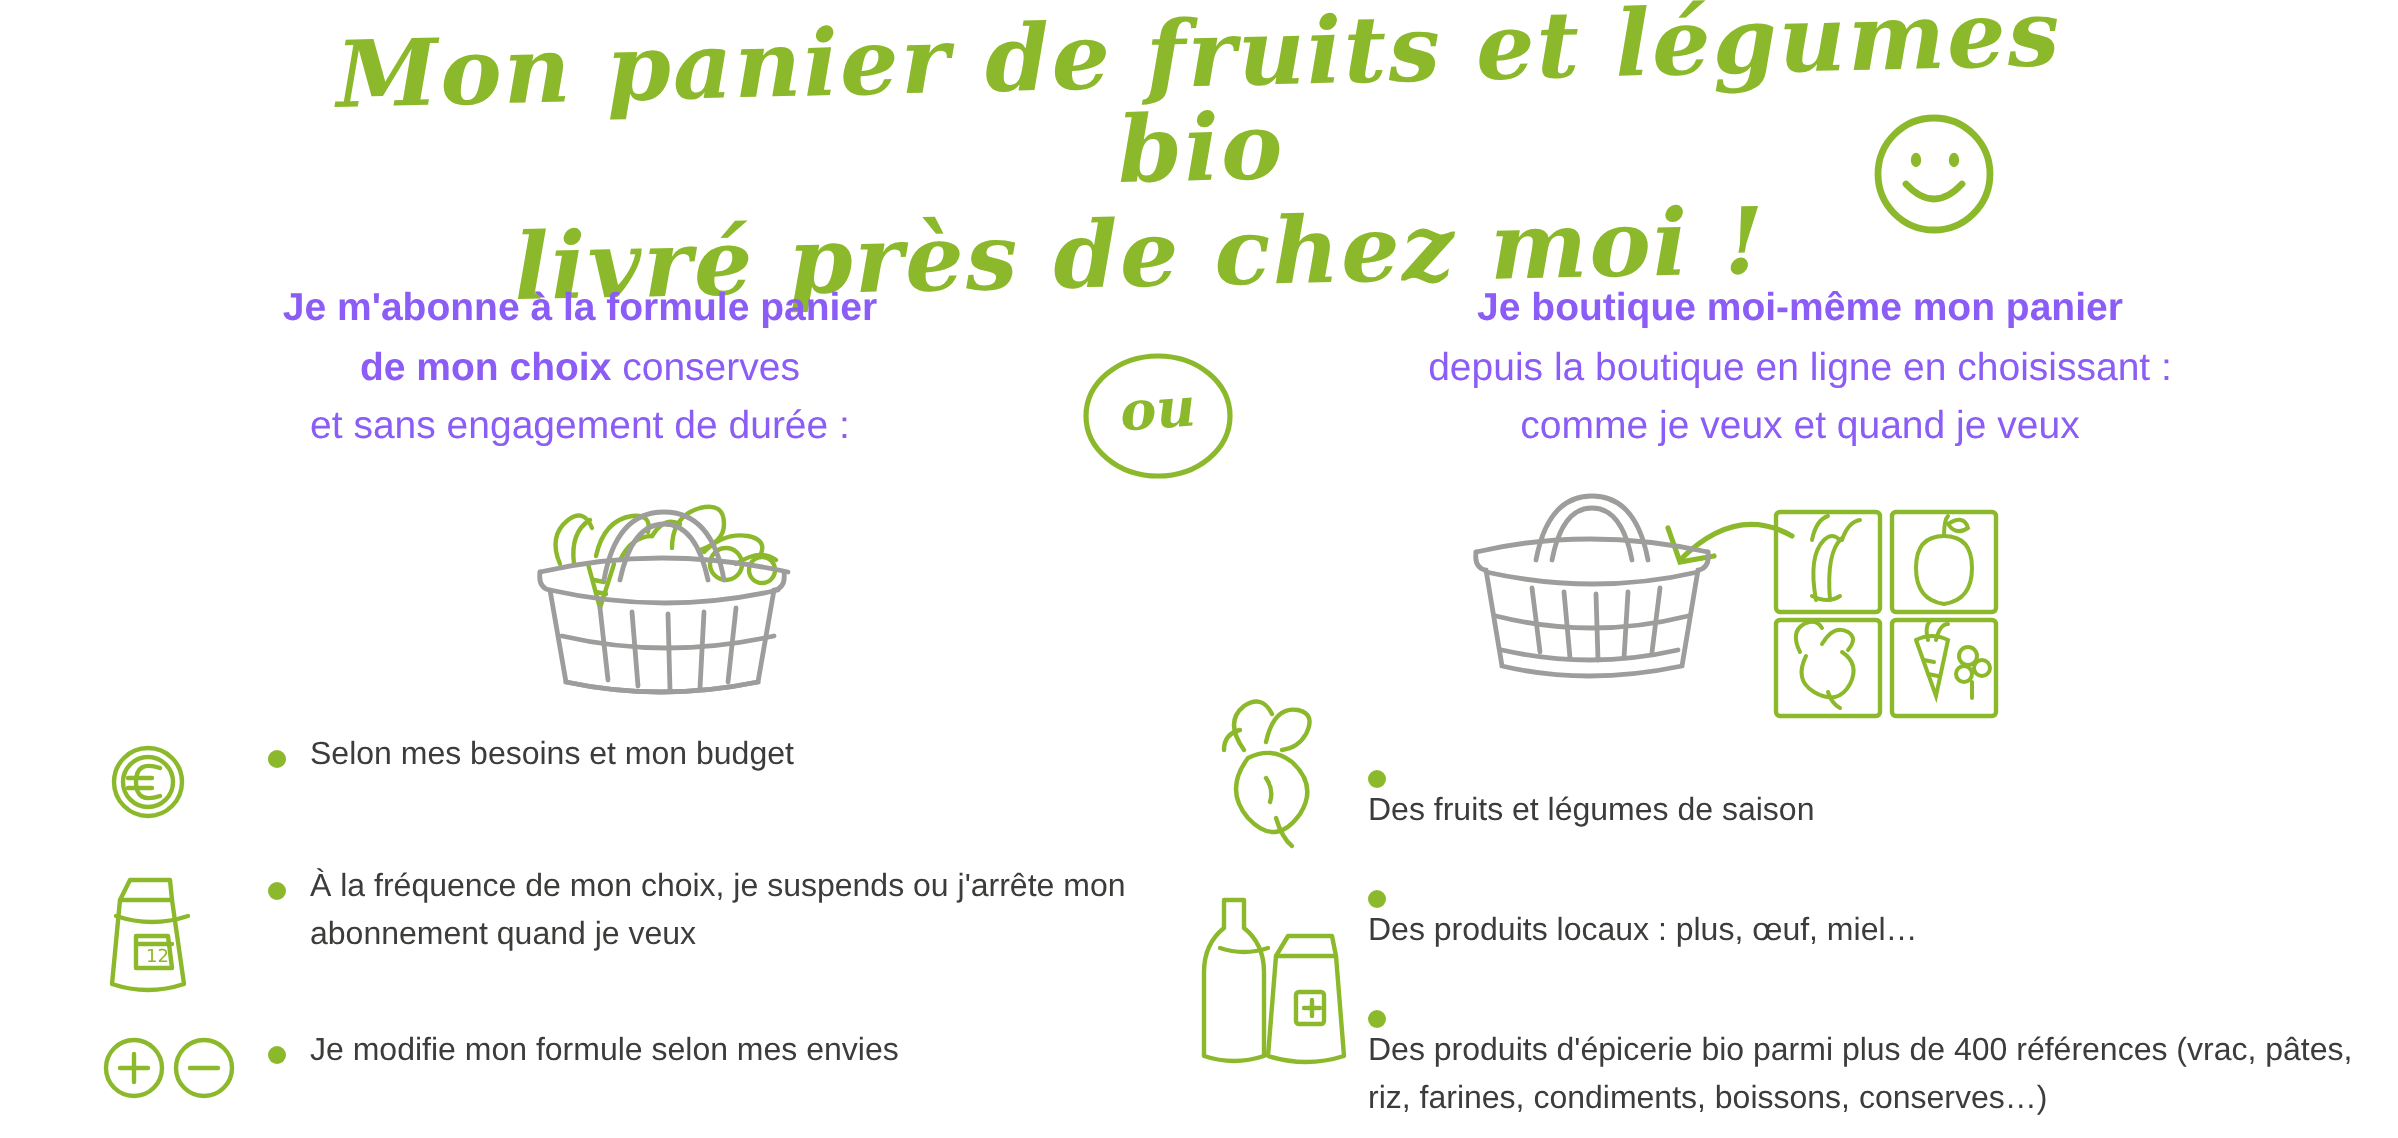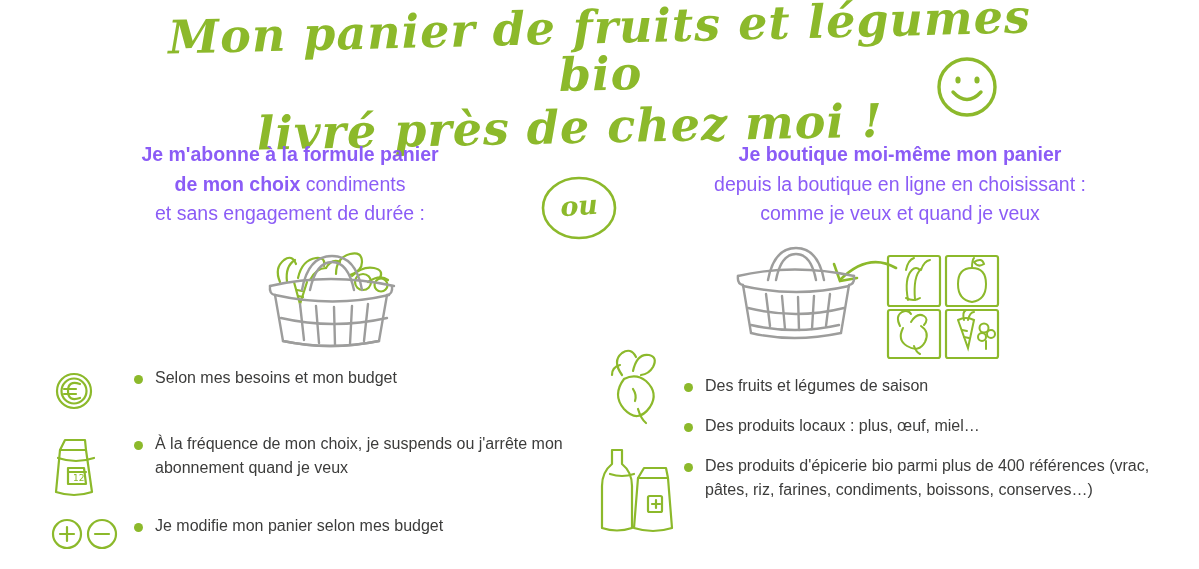--- a/index.html
+++ b/index.html
@@ -142,21 +142,21 @@
     background: #8cb92b;
     margin-top: 9px;
     margin-right: 12px;
     flex: 0 0 auto;
   }
   .row .txt {
     font-size: 16px;
     line-height: 1.5;
     color: #3c3c3b;
   }
-  .list-right .row { margin-bottom: 16px; }
+  .list-right .row { margin-bottom: 16px; flex-direction: column; }
   .list-right .row .txt { padding-top: 0; }
 
   .row.no-icon .icon-slot { width: 0; min-width: 0; }
 
   svg { display: block; overflow: visible; }
 </style>
 </head>
 <body>
 
 <div class="stage">
@@ -171,21 +171,21 @@
       <circle cx="31" cy="31" r="28" fill="none" stroke="#8cb92b" stroke-width="3.4"></circle>
       <ellipse cx="22" cy="24" rx="2.6" ry="3.6" fill="#8cb92b"></ellipse>
       <ellipse cx="41" cy="24" rx="2.6" ry="3.6" fill="#8cb92b"></ellipse>
       <path d="M17 36 q14 15 28 0" fill="none" stroke="#8cb92b" stroke-width="3.4" stroke-linecap="round"></path>
     </svg>
   </div>
 
   <div class="col col-left">
     <div class="col-head">
       <div><span class="b">Je m'abonne à la formule panier</span></div>
-      <div><span class="b">de mon choix</span><span> condiments</span></div>
+      <div><span class="b">de mon choix</span><span> conserves</span></div>
       <div><span>et sans engagement de durée :</span></div>
     </div>
   </div>
 
   <div class="ou">
     <svg width="82" height="72" viewBox="0 0 82 72">
       <ellipse cx="41" cy="36" rx="36" ry="30" fill="none" stroke="#8cb92b" stroke-width="2.6"></ellipse>
     </svg>
     <div class="ou-txt">ou</div>
   </div>
@@ -359,21 +359,21 @@
         <svg width="72" height="36" viewBox="0 0 72 36">
           <g fill="none" stroke="#8cb92b" stroke-width="2.2" stroke-linecap="round">
             <circle cx="17" cy="18" r="14"></circle>
             <path d="M10 18 l14 0 M17 11 l0 14"></path>
             <circle cx="52" cy="18" r="14"></circle>
             <path d="M45 18 l14 0"></path>
           </g>
         </svg>
       </div>
       <div class="bullet"></div>
-      <div class="txt">Je modifie mon panier selon mes budget</div>
+      <div class="txt">Je modifie mon formule selon mes envies</div>
     </div>
 
   </div>
 
   <div class="list list-right">
 
     <div class="row no-icon">
       <div class="icon-slot"></div>
       <div class="bullet"></div>
       <div class="txt">Des fruits et légumes de saison</div>

